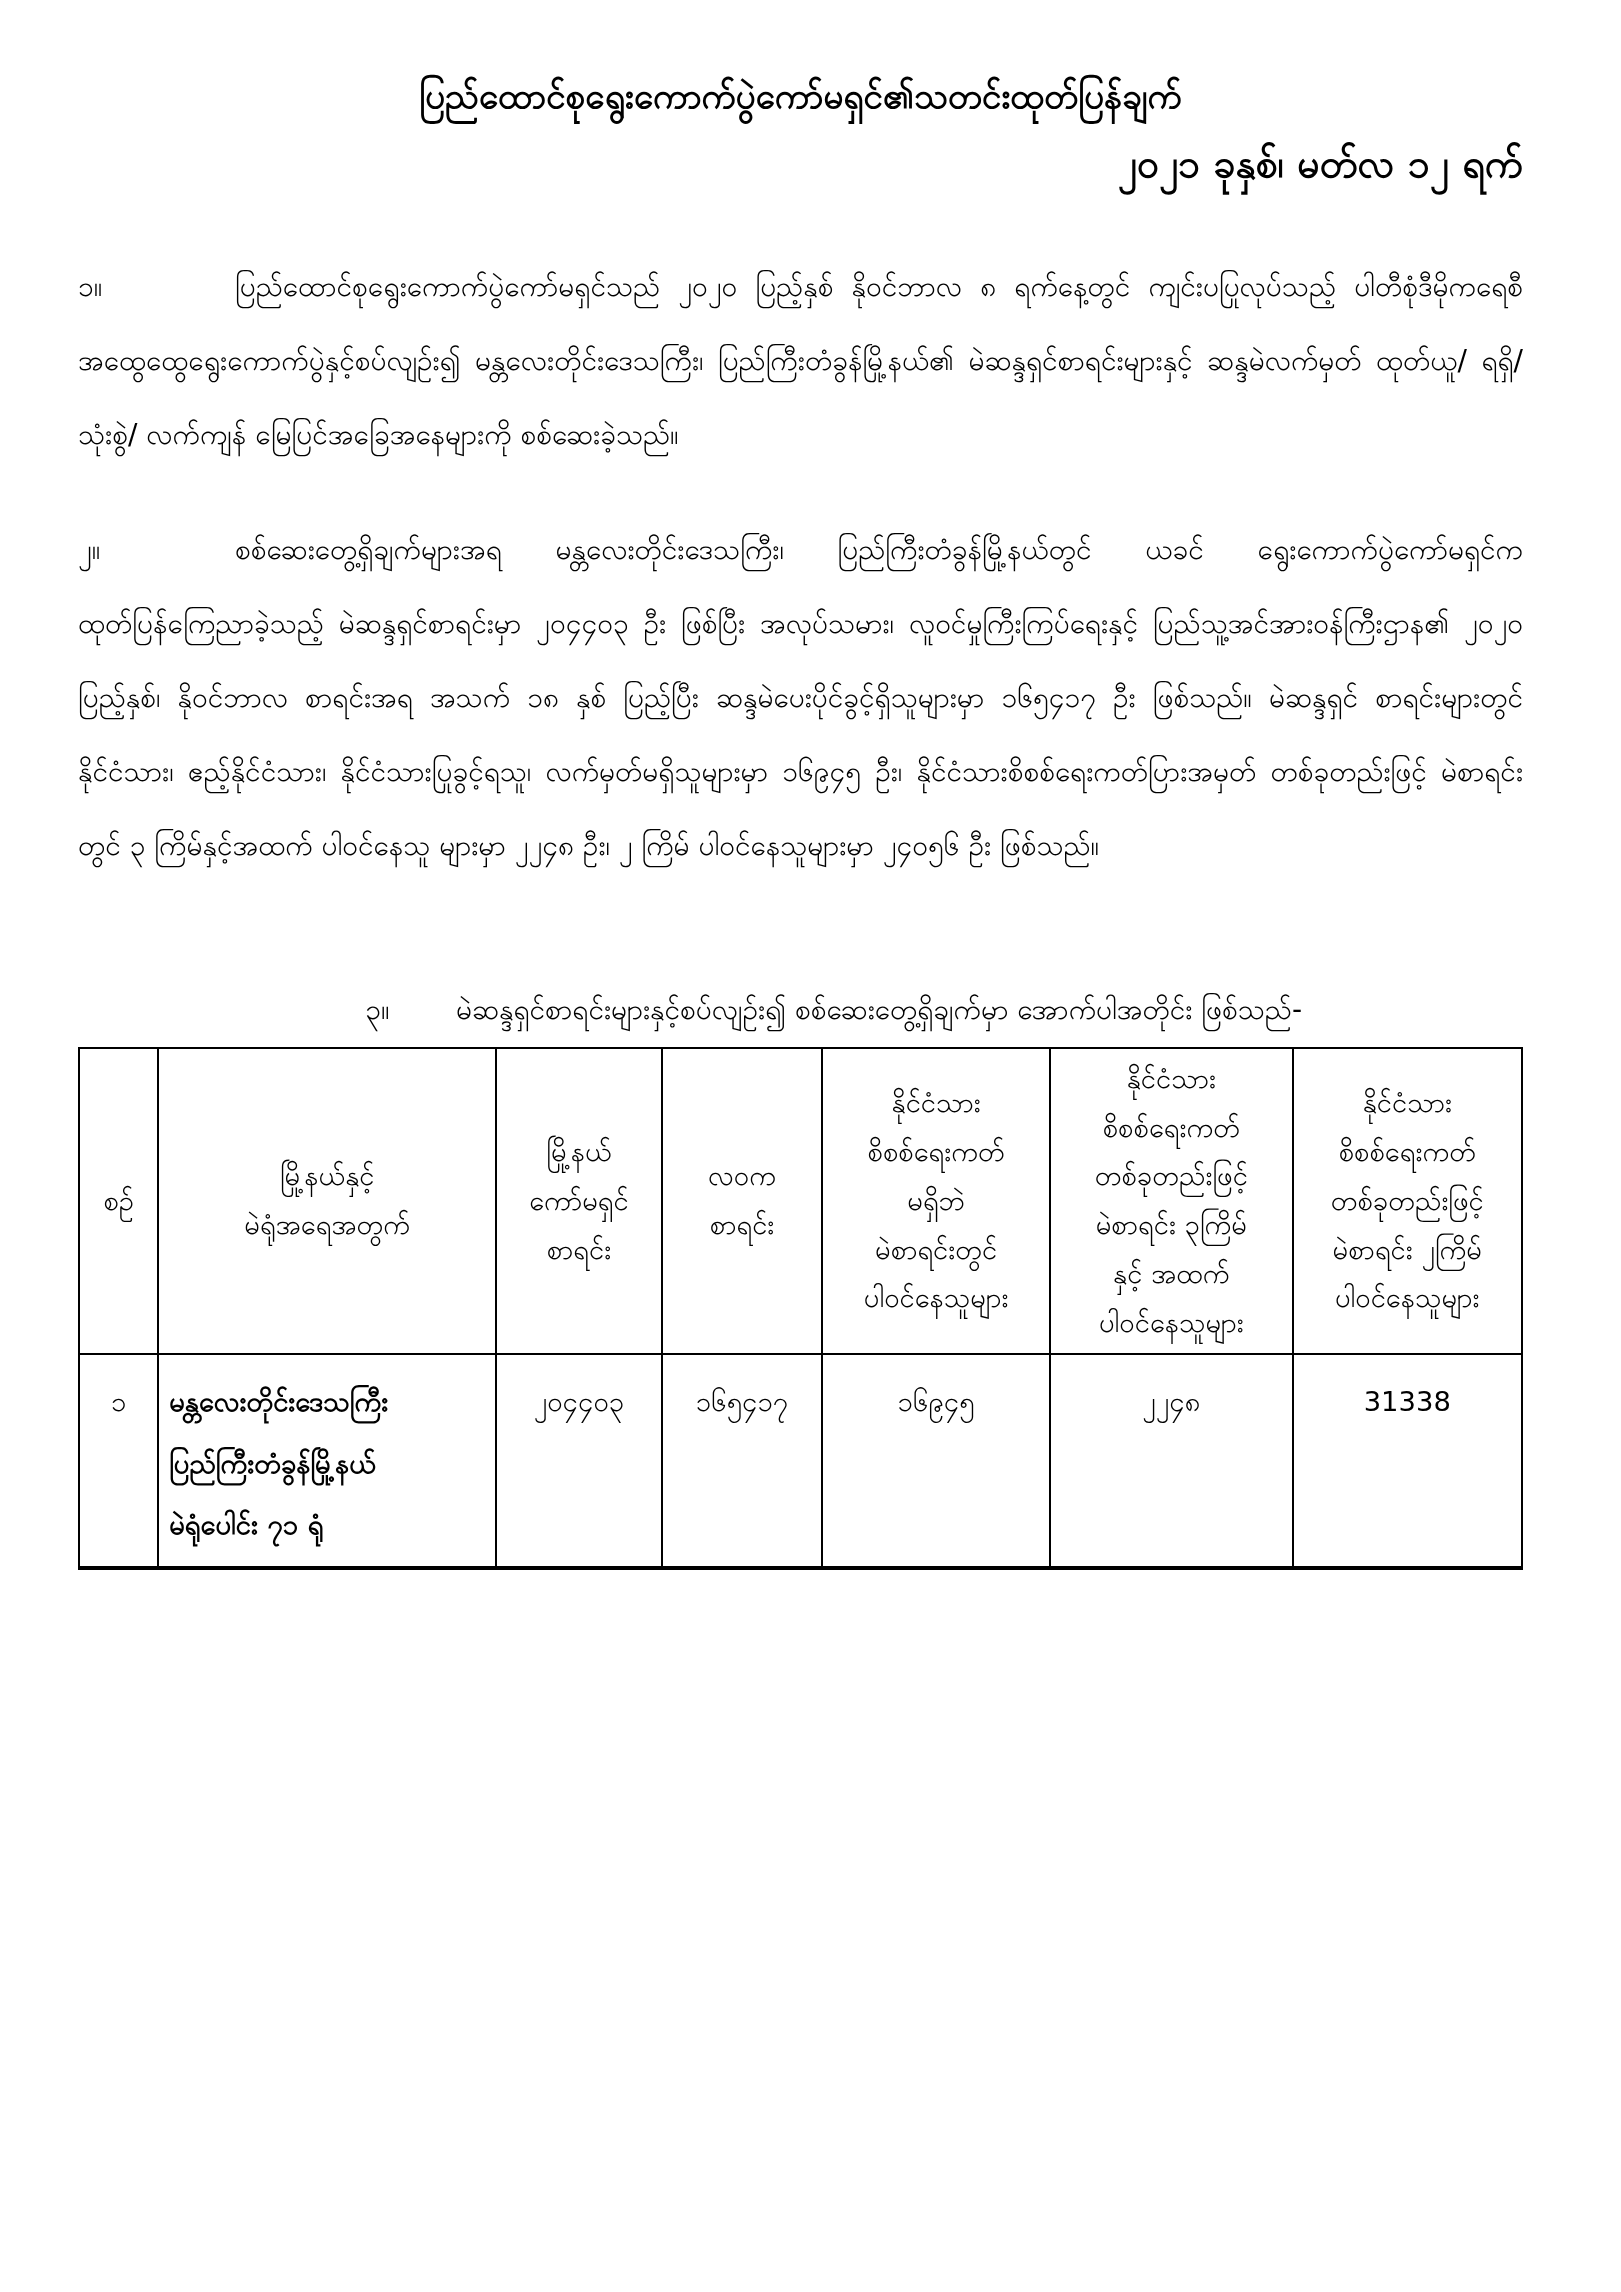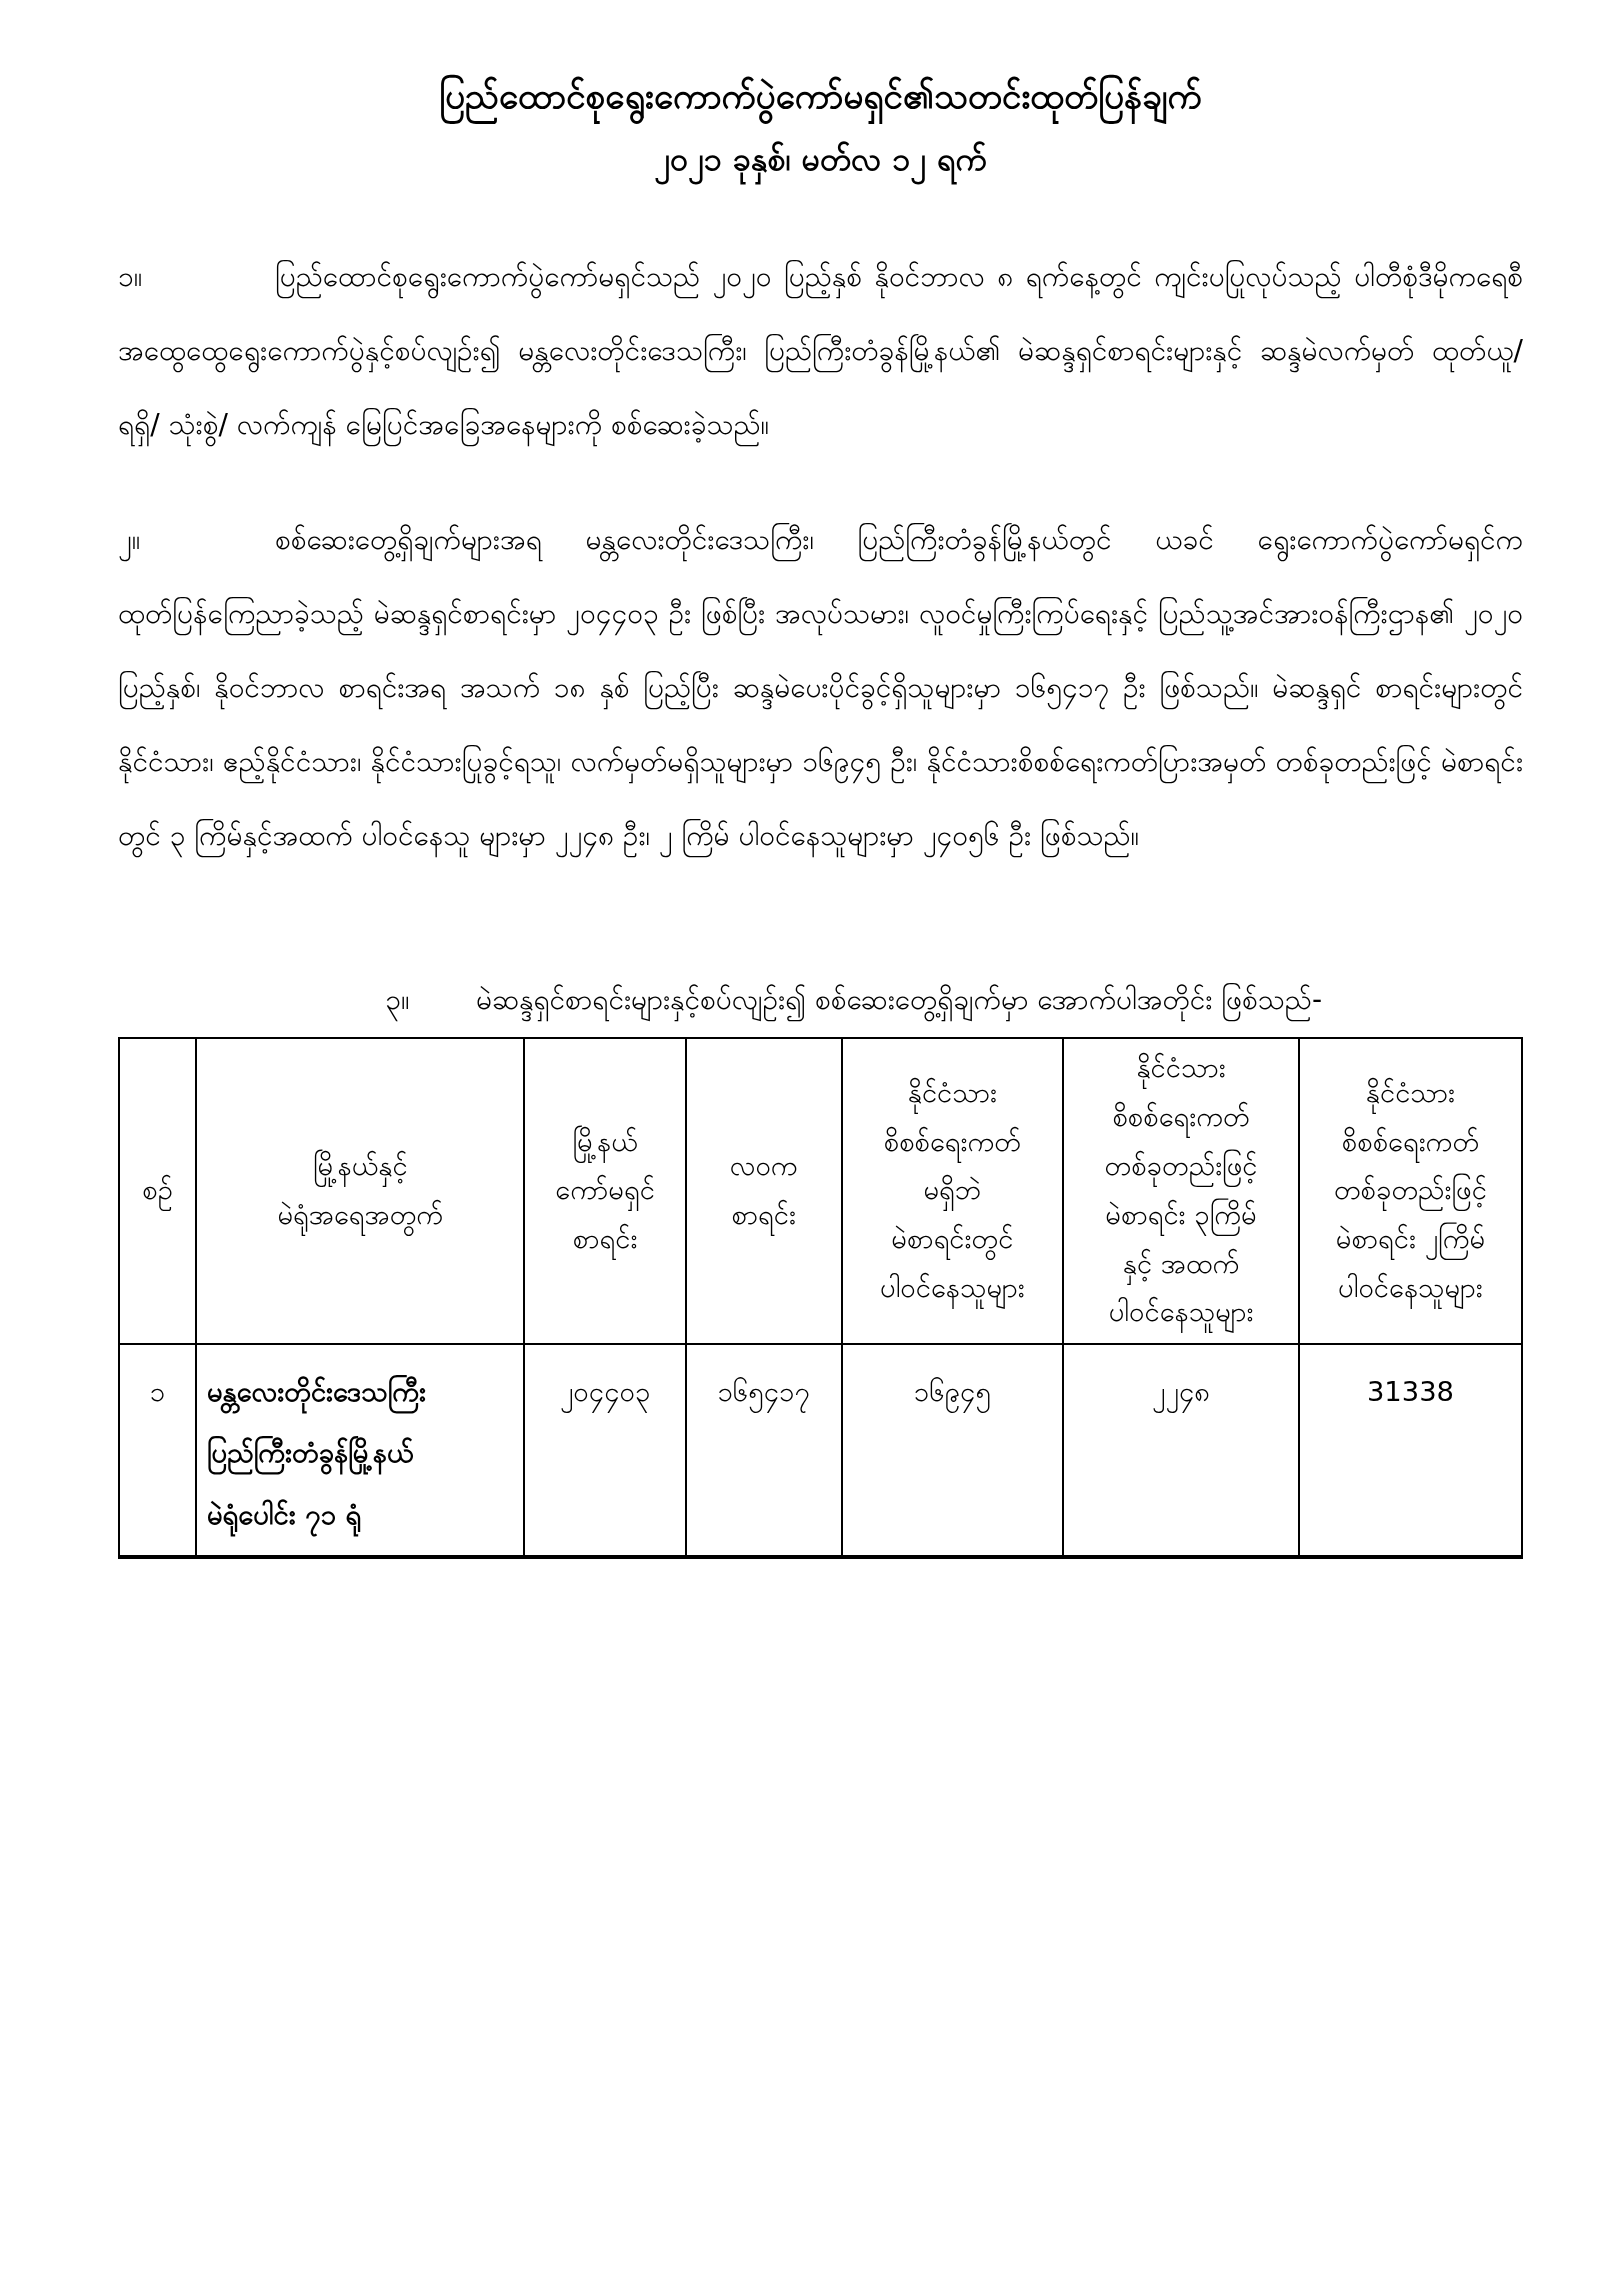--- a/index.html
+++ b/index.html
@@ -8,35 +8,35 @@
     background: #ffffff;
   }
   .page {
     position: relative;
     width: 1621px;
     height: 2293px;
     background: #ffffff;
     color: #000000;
     font-family: "DejaVu Sans", sans-serif;
     box-sizing: border-box;
-    padding: 67px 98px 39px 118px;
+    padding: 67px 98px 39px 78px;
     overflow: hidden;
   }
   .doc-title {
     font-size: 35px;
     font-weight: bold;
     text-align: center;
     margin: 0 0 5.9px 0;
     line-height: 1.7;
     letter-spacing: 0px;
   }
   .doc-date {
-    font-size: 32px;
+    font-size: 39px;
     font-weight: bold;
-    text-align: center;
+    text-align: right;
     margin: 8px 0 57px 0;
     line-height: 1.5;
   }
   .para {
     font-size: 28px;
     line-height: 74px;
     text-align: justify;
     margin: 0 0 41px 0;
   }
   .para .pnum {

